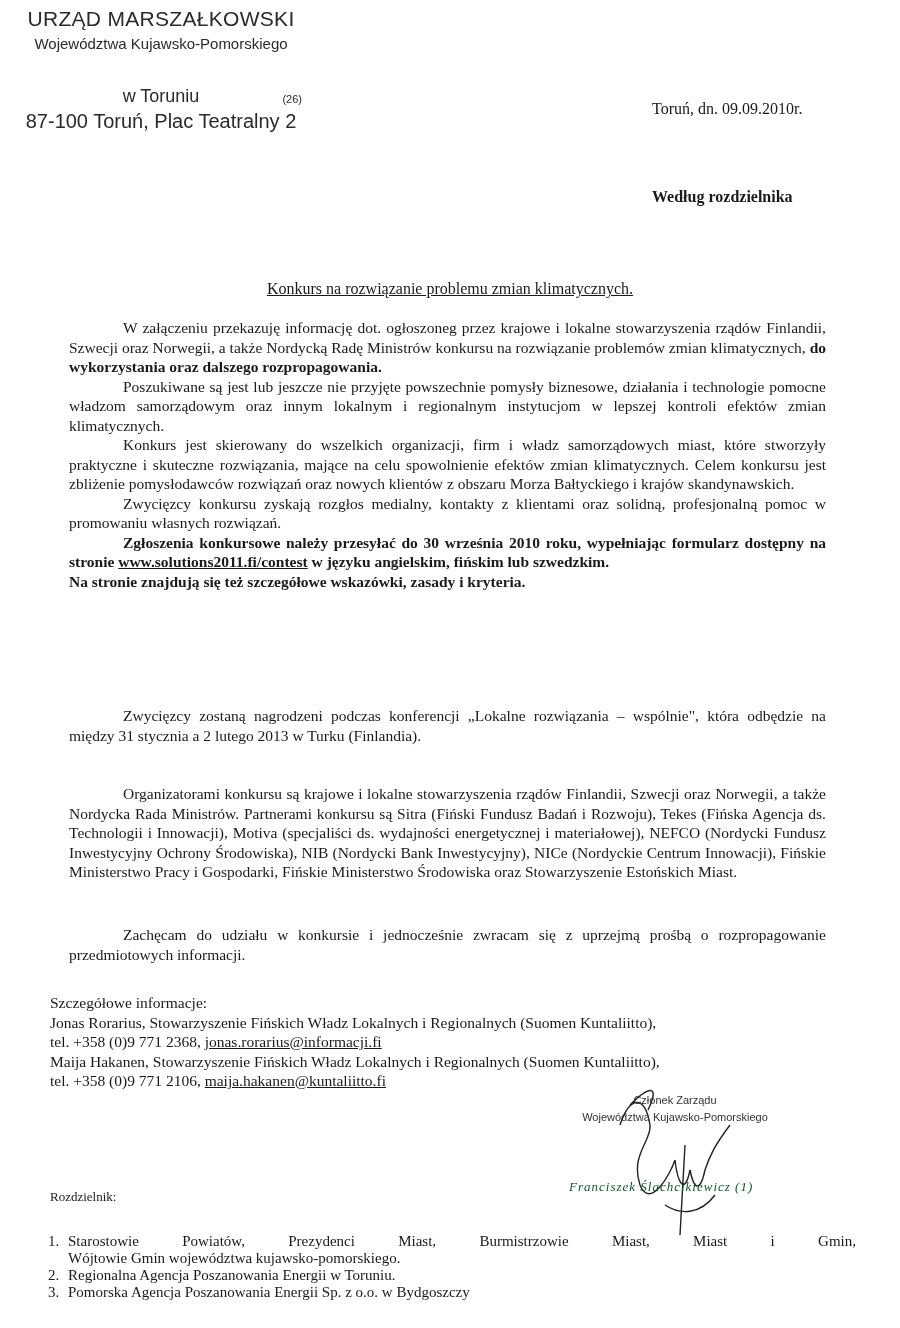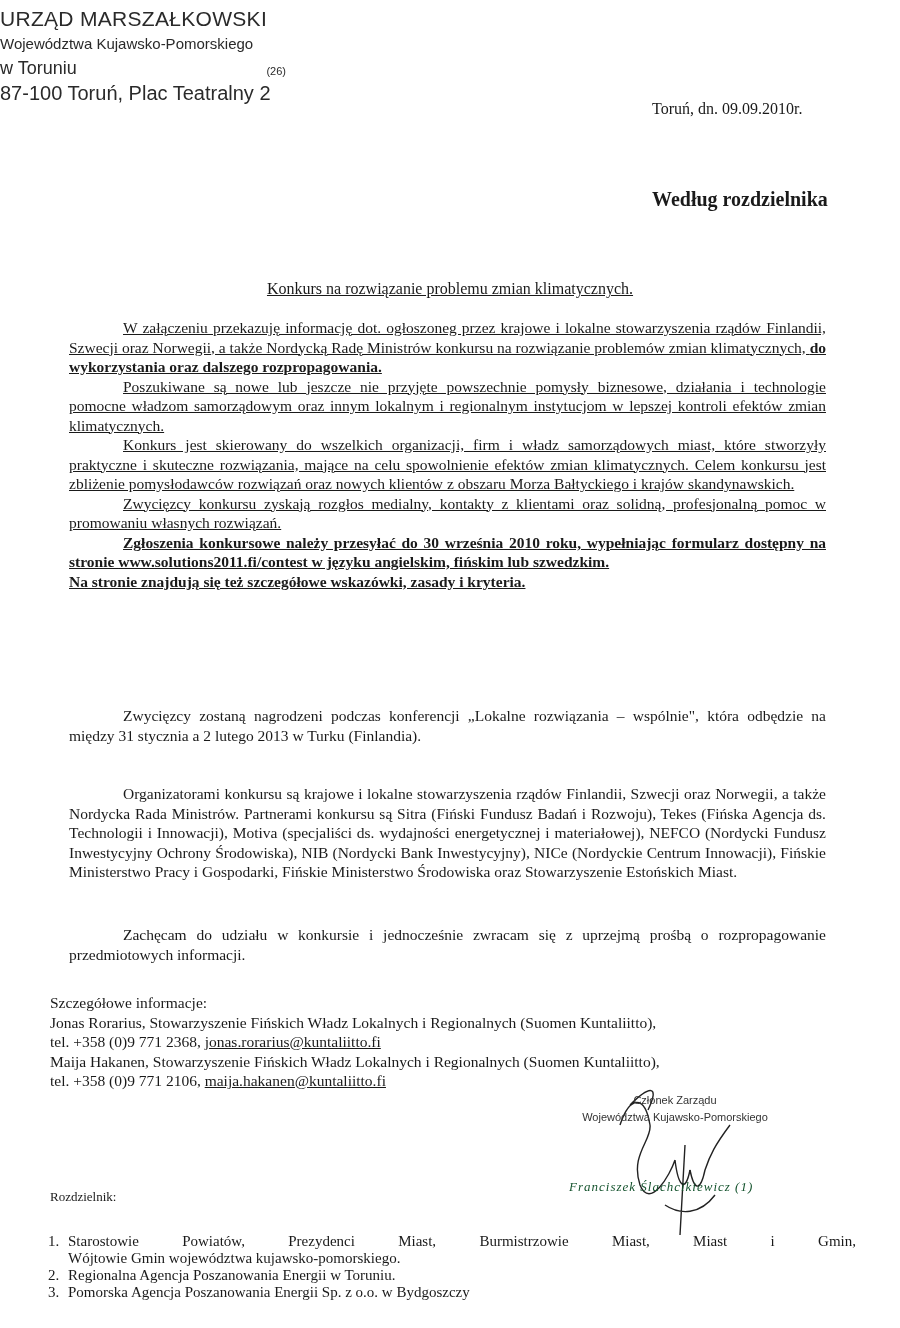--- a/index.html
+++ b/index.html
@@ -1,27 +1,27 @@
 <!DOCTYPE html>
 <html><head>
 <meta charset="utf-8">
 <style>
   html, body { margin: 0; padding: 0; background: #ffffff; }
   body { width: 900px; height: 1328px; position: relative; overflow: hidden; color: #1a1a1a;
          font-family: "Liberation Serif", serif; }
-  .stamp { position: absolute; left: 0; top: 6px; width: 290px; text-align: left;
+  .stamp { position: absolute; left: 16px; top: 6px; width: 290px; text-align: center;
            font-family: "Liberation Sans", sans-serif; color: #2a2a2a; }
   .stamp .l1 { font-size: 21px; letter-spacing: 0.3px; line-height: 26px; }
   .stamp .l2 { font-size: 15px; line-height: 24px; }
-  .stamp .l3 { font-size: 18px; line-height: 24px; position: relative; }
+  .stamp .l3 { font-size: 18px; line-height: 24px; position: relative; margin-top: 28px; }
   .stamp .l3 .num { position: absolute; right: 4px; top: 3px; font-size: 11px; }
   .stamp .l4 { font-size: 20px; line-height: 26px; }
   .stamp .l5 { font-family: "Liberation Serif", serif; font-size: 15px; line-height: 26px; }
   .date { position: absolute; left: 652px; top: 100px; font-size: 16px; }
-  .addressee { position: absolute; left: 652px; top: 188px; font-size: 20px; font-weight: bold; }
+  .addressee { position: absolute; left: 652px; top: 188px; font-size: 16px; font-weight: bold; }
   .subject { position: absolute; left: 0; width: 900px; top: 280px; text-align: center; font-size: 16px;
              text-decoration: underline; }
   .body { position: absolute; left: 69px; width: 757px; font-size: 15.5px; line-height: 19.5px; text-align: justify; }
   .body p { margin: 0; text-indent: 54px; }
   .body p.noindent { text-indent: 0; }
   .b { font-weight: bold; }
   .link { text-decoration: underline; }
   .contacts { position: absolute; left: 50px; top: 993px; font-size: 15.5px; line-height: 19.5px; }
   .sig { position: absolute; left: 545px; top: 1092px; width: 260px; font-family: "Liberation Sans", sans-serif;
          font-size: 11px; color: #333; text-align: center; line-height: 17px; }
@@ -47,23 +47,23 @@
     <span class="num">(26)</span>
   </div>
   <div class="l4">87-100 Toruń, Plac Teatralny 2</div>
 </div>
 
 <div class="date">Toruń, dn. 09.09.2010r.</div>
 <div class="addressee">Według rozdzielnika</div>
 
 <div class="subject">Konkurs na rozwiązanie problemu zmian klimatycznych.</div>
 
-<div class="body" style="top:318px;text-decoration:underline;">
+<div class="body" style="top:318px;">
   <p><span>W załączeniu przekazuję informację dot. ogłoszoneg przez krajowe i lokalne stowarzyszenia rządów Finlandii, Szwecji oraz Norwegii, a także Nordycką Radę Ministrów konkursu na rozwiązanie problemów zmian klimatycznych, </span><span class="b">do wykorzystania oraz dalszego rozpropagowania.</span></p>
-  <p>Poszukiwane są nowe lub jeszcze nie przyjęte powszechnie pomysły biznesowe, działania i technologie pomocne władzom samorządowym oraz innym lokalnym i regionalnym instytucjom w lepszej kontroli efektów zmian klimatycznych.</p>
+  <p>Poszukiwane są jest lub jeszcze nie przyjęte powszechnie pomysły biznesowe, działania i technologie pomocne władzom samorządowym oraz innym lokalnym i regionalnym instytucjom w lepszej kontroli efektów zmian klimatycznych.</p>
   <p>Konkurs jest skierowany do wszelkich organizacji, firm i władz samorządowych miast, które stworzyły praktyczne i skuteczne rozwiązania, mające na celu spowolnienie efektów zmian klimatycznych. Celem konkursu jest zbliżenie pomysłodawców rozwiązań oraz nowych klientów z obszaru Morza Bałtyckiego i krajów skandynawskich.</p>
   <p>Zwycięzcy konkursu zyskają rozgłos medialny, kontakty z klientami oraz solidną, profesjonalną pomoc w promowaniu własnych rozwiązań.</p>
   <p class="b"><span>Zgłoszenia konkursowe należy przesyłać do 30 września 2010 roku, wypełniając formularz dostępny na stronie </span><span class="link">www.solutions2011.fi/contest</span><span> w języku angielskim, fińskim lub szwedzkim.</span></p>
   <p class="b noindent">Na stronie znajdują się też szczegółowe wskazówki, zasady i kryteria.</p>
 </div>
 
 <div class="body" style="top:706px;">
   <p>Zwycięzcy zostaną nagrodzeni podczas konferencji „Lokalne rozwiązania – wspólnie", która odbędzie na między 31 stycznia a 2 lutego 2013 w Turku (Finlandia).</p>
 </div>
 
@@ -71,21 +71,21 @@
   <p>Organizatorami konkursu są krajowe i lokalne stowarzyszenia rządów Finlandii, Szwecji oraz Norwegii, a także Nordycka Rada Ministrów. Partnerami konkursu są Sitra (Fiński Fundusz Badań i Rozwoju), Tekes (Fińska Agencja ds. Technologii i Innowacji), Motiva (specjaliści ds. wydajności energetycznej i materiałowej), NEFCO (Nordycki Fundusz Inwestycyjny Ochrony Środowiska), NIB (Nordycki Bank Inwestycyjny), NICe (Nordyckie Centrum Innowacji), Fińskie Ministerstwo Pracy i Gospodarki, Fińskie Ministerstwo Środowiska oraz Stowarzyszenie Estońskich Miast.</p>
 </div>
 
 <div class="body" style="top:925px;">
   <p>Zachęcam do udziału w konkursie i jednocześnie zwracam się z uprzejmą prośbą o rozpropagowanie przedmiotowych informacji.</p>
 </div>
 
 <div class="contacts">
   <div>Szczegółowe informacje:</div>
   <div>Jonas Rorarius, Stowarzyszenie Fińskich Władz Lokalnych i Regionalnych (Suomen Kuntaliitto),</div>
-  <div><span>tel. +358 (0)9 771 2368, </span><span class="link">jonas.rorarius@kuntaliitto.fi</span></div>
+  <div><span>tel. +358 (0)9 771 2368, </span><span class="link">jonas.rorarius@informacji.fi</span></div>
   <div>Maija Hakanen, Stowarzyszenie Fińskich Władz Lokalnych i Regionalnych (Suomen Kuntaliitto),</div>
   <div><span>tel. +358 (0)9 771 2106, </span><span class="link">maija.hakanen@kuntaliitto.fi</span></div>
 </div>
 
 <svg class="sigline" width="170" height="150" viewBox="0 0 170 150">
   <path d="M30 40 C 40 10, 55 10, 60 40 C 62 55, 40 70, 50 100 C 60 125, 80 90, 85 75 M85 75 C 88 100, 95 110, 100 85 M100 85 C 104 105, 110 108, 115 85 M40 20 C 60 0, 70 0, 58 25 M115 85 C 120 70, 125 60, 140 40 M75 120 C 90 130, 110 130, 125 110 M95 60 L 90 150" fill="none" stroke="#222" stroke-width="1.4"></path>
 </svg>
 
 <div class="sig">
   <div>Członek Zarządu</div>

